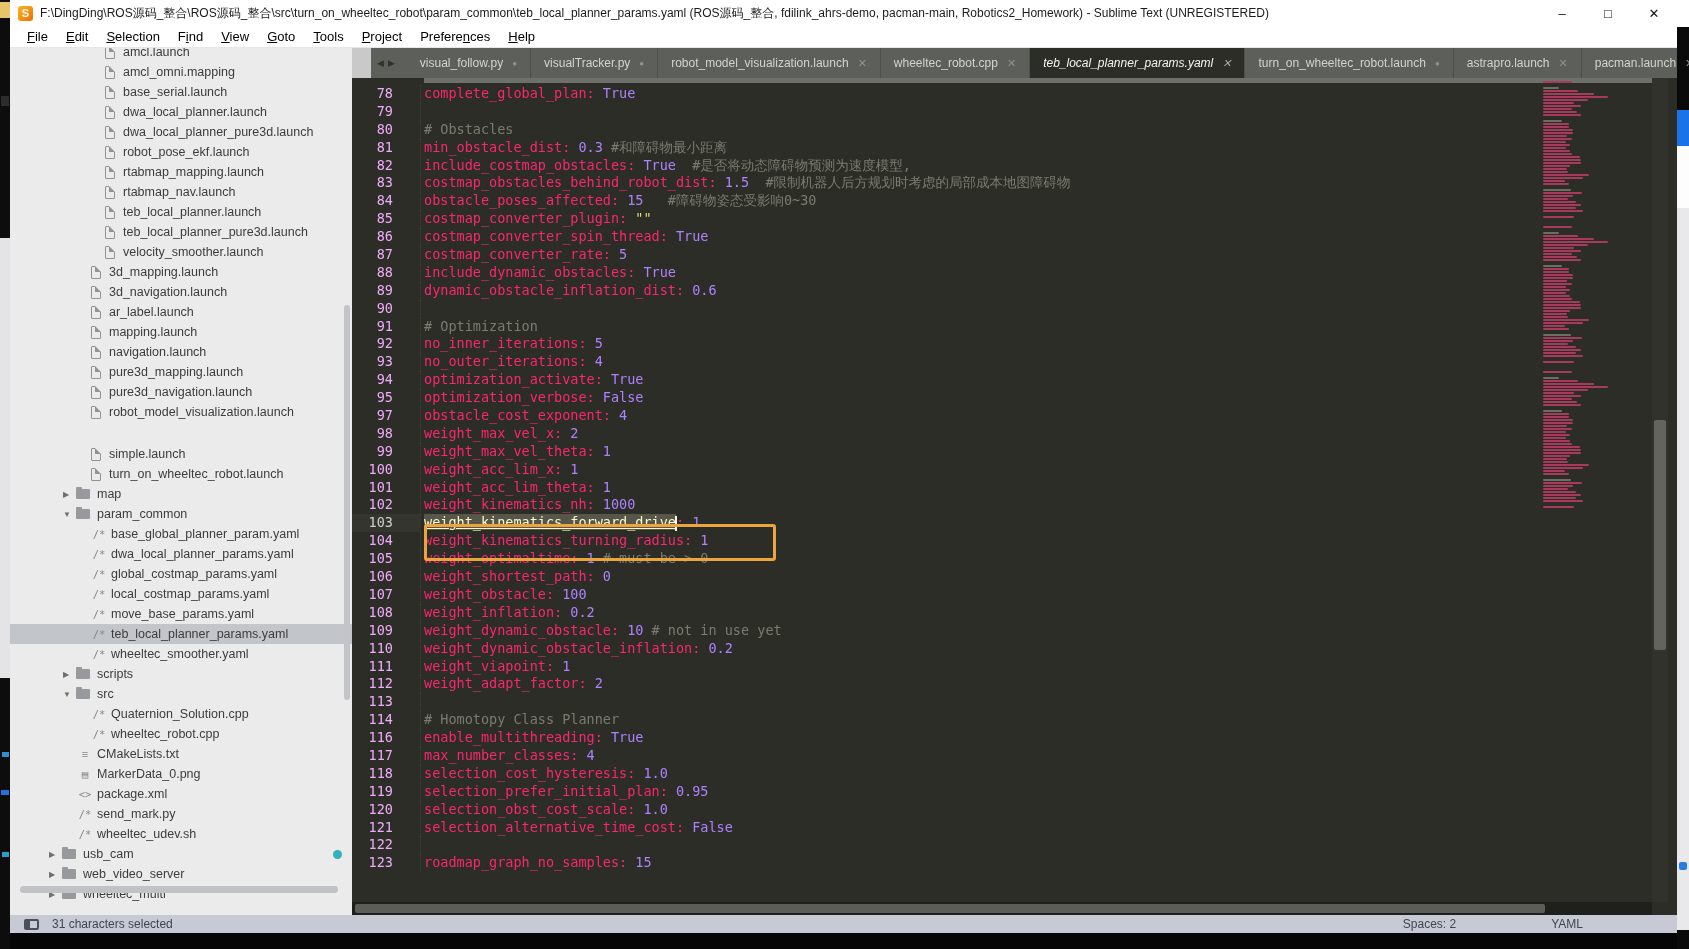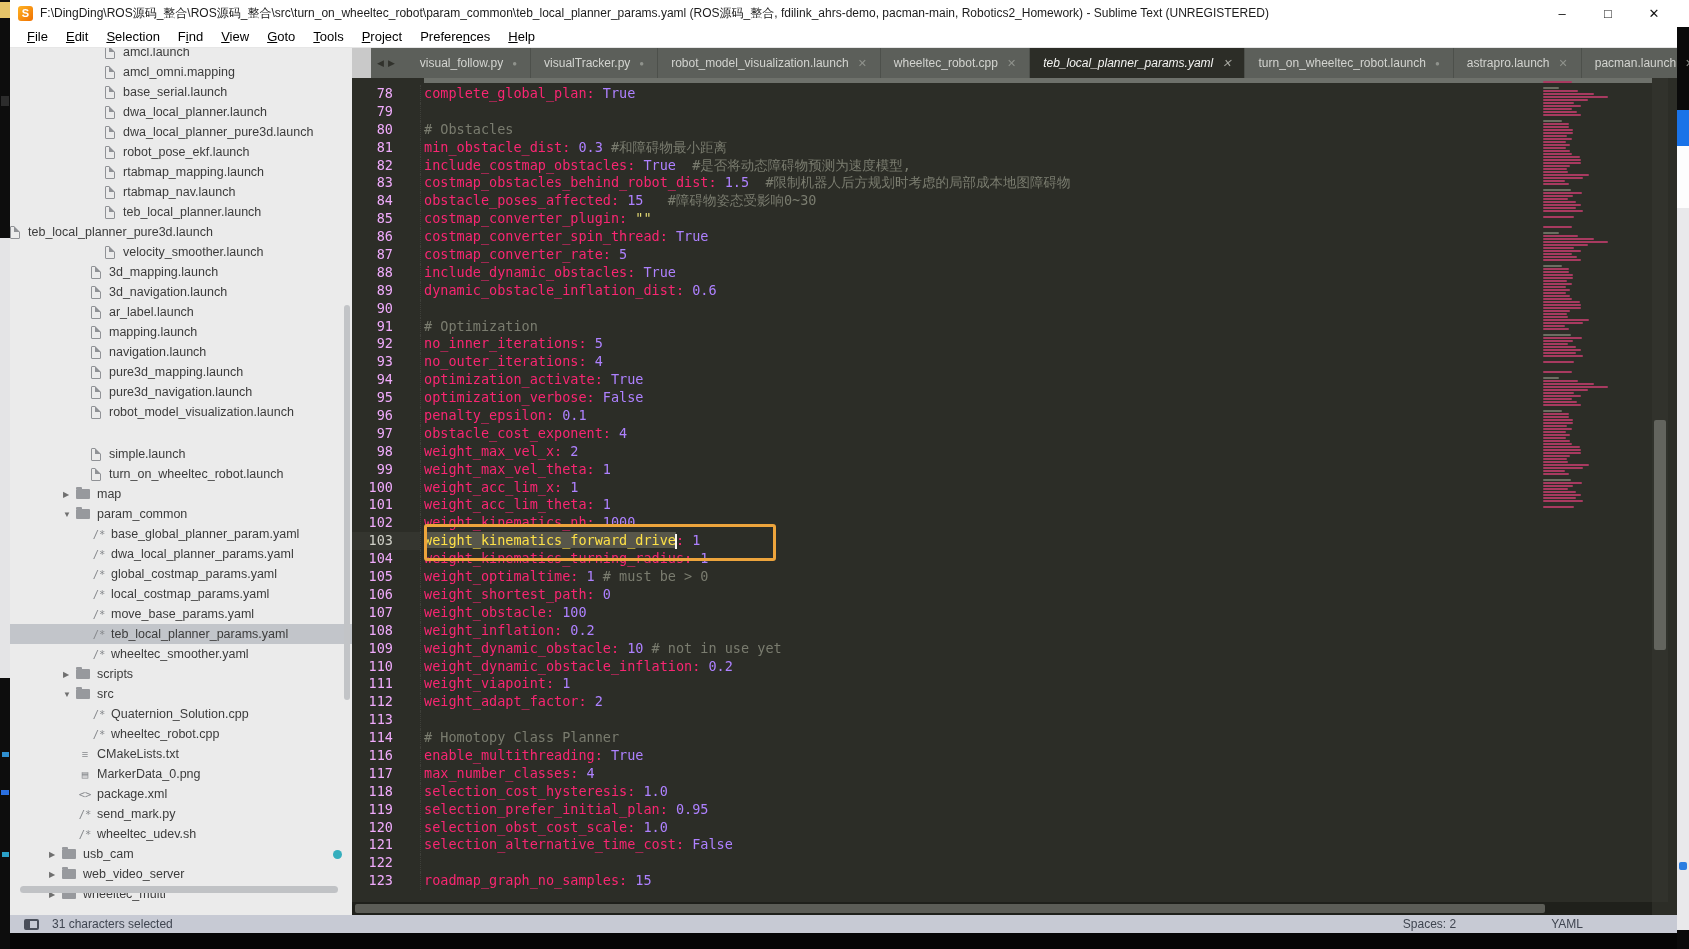--- a/index.html
+++ b/index.html
@@ -71,21 +71,21 @@
 
   .codearea { flex:1 1 auto; position:relative; background:#2c2d27; overflow:hidden; }
   .codearea .topbar { position:absolute; left:72px; right:9px; top:0; height:5px; background:#6e716b; }
   .code-lines { position:absolute; top:7px; left:0; right:0; }
   .code-line { display:flex; height:17.9px; font-family:"DejaVu Sans Mono", monospace; font-size:13.5px; line-height:17.9px; white-space:pre; }
   .gutter { width:68px; flex:none; text-align:right; padding-right:27px; color:#f0abfc; }
   .gutter.active { color:#d0d0c8; background:#34352f; }
   .ltext { flex:1 1 auto; border-left:1px dotted #3e3f39; padding-left:3px; min-width:0; }
   .sg-k { color:#f92672; } .sg-v { color:#ae81ff; } .sg-s { color:#e6db74; }
   .sg-c { color:#7a7c6f; }
-  .sg-sel { color:#fde047; background:#57564a; }
+  .sg-sel { color:#fef9c3; background:#57564a;text-decoration:underline; }
   .cursor { display:inline-block; width:2px; height:15px; background:#f8f8f2; vertical-align:middle; margin:0 -1px; }
 
   .annotation-box { position:absolute; left:72px; top:446px; width:352px; height:37px;
                     border:3px solid #eda43c; border-radius:3px; pointer-events:none; z-index:5; }
 
   .minimap { position:absolute; left:1191px; top:3px; width:106px; height:830px; overflow:hidden; }
   .mm-row { height:2px; margin-bottom:1px; border-radius:1px; }
 
   .vscroll { position:absolute; left:1300px; top:0; bottom:13px; width:16px; background:#31322c; }
   .vscroll .thumb { position:absolute; left:2px; width:12px; top:342px; height:230px; background:#63645e; border-radius:2px; }
@@ -178,21 +178,21 @@
               <span class="tr-label">rtabmap_mapping.launch</span>
             </div>
             <div class="tree-row" style="padding-left: 95px;">
               <span class="doc-ic"></span>
               <span class="tr-label">rtabmap_nav.launch</span>
             </div>
             <div class="tree-row" style="padding-left: 95px;">
               <span class="doc-ic"></span>
               <span class="tr-label">teb_local_planner.launch</span>
             </div>
-            <div class="tree-row" style="">
+            <div class="tree-row" style="padding-left: 95px;">
               <span class="doc-ic"></span>
               <span class="tr-label">teb_local_planner_pure3d.launch</span>
             </div>
             <div class="tree-row" style="padding-left: 95px;">
               <span class="doc-ic"></span>
               <span class="tr-label">velocity_smoother.launch</span>
             </div>
             <div class="tree-row" style="padding-left: 81px;">
               <span class="doc-ic"></span>
               <span class="tr-label">3d_mapping.launch</span>
@@ -388,21 +388,20 @@
               <div class="code-line"><span class="gutter">86</span><span class="ltext"><span class="sg-k">costmap_converter_spin_thread:</span><span class="sg-v"> True</span></span></div>
               <div class="code-line"><span class="gutter">87</span><span class="ltext"><span class="sg-k">costmap_converter_rate:</span><span class="sg-v"> 5</span></span></div>
               <div class="code-line"><span class="gutter">88</span><span class="ltext"><span class="sg-k">include_dynamic_obstacles:</span><span class="sg-v"> True</span></span></div>
               <div class="code-line"><span class="gutter">89</span><span class="ltext"><span class="sg-k">dynamic_obstacle_inflation_dist:</span><span class="sg-v"> 0.6</span></span></div>
               <div class="code-line"><span class="gutter">90</span><span class="ltext"></span></div>
               <div class="code-line"><span class="gutter">91</span><span class="ltext"><span class="sg-c"># Optimization</span></span></div>
               <div class="code-line"><span class="gutter">92</span><span class="ltext"><span class="sg-k">no_inner_iterations:</span><span class="sg-v"> 5</span></span></div>
               <div class="code-line"><span class="gutter">93</span><span class="ltext"><span class="sg-k">no_outer_iterations:</span><span class="sg-v"> 4</span></span></div>
               <div class="code-line"><span class="gutter">94</span><span class="ltext"><span class="sg-k">optimization_activate:</span><span class="sg-v"> True</span></span></div>
               <div class="code-line"><span class="gutter">95</span><span class="ltext"><span class="sg-k">optimization_verbose:</span><span class="sg-v"> False</span></span></div>
-              <div class="code-line"><span class="gutter">96</span><span class="ltext"><span class="sg-k">penalty_epsilon:</span><span class="sg-v"> 0.1</span></span></div>
               <div class="code-line"><span class="gutter">97</span><span class="ltext"><span class="sg-k">obstacle_cost_exponent:</span><span class="sg-v"> 4</span></span></div>
               <div class="code-line"><span class="gutter">98</span><span class="ltext"><span class="sg-k">weight_max_vel_x:</span><span class="sg-v"> 2</span></span></div>
               <div class="code-line"><span class="gutter">99</span><span class="ltext"><span class="sg-k">weight_max_vel_theta:</span><span class="sg-v"> 1</span></span></div>
               <div class="code-line"><span class="gutter">100</span><span class="ltext"><span class="sg-k">weight_acc_lim_x:</span><span class="sg-v"> 1</span></span></div>
               <div class="code-line"><span class="gutter">101</span><span class="ltext"><span class="sg-k">weight_acc_lim_theta:</span><span class="sg-v"> 1</span></span></div>
               <div class="code-line"><span class="gutter">102</span><span class="ltext"><span class="sg-k">weight_kinematics_nh:</span><span class="sg-v"> 1000</span></span></div>
               <div class="code-line"><span class="gutter active">103</span><span class="ltext"><span class="sg-sel">weight_kinematics_forward_drive</span><span class="cursor"></span><span class="sg-k">:</span><span class="sg-v"> 1</span></span></div>
               <div class="code-line"><span class="gutter">104</span><span class="ltext"><span class="sg-k">weight_kinematics_turning_radius:</span><span class="sg-v"> 1</span></span></div>
               <div class="code-line"><span class="gutter">105</span><span class="ltext"><span class="sg-k">weight_optimaltime:</span><span class="sg-v"> 1</span><span class="sg-c"> # must be &gt; 0</span></span></div>
               <div class="code-line"><span class="gutter">106</span><span class="ltext"><span class="sg-k">weight_shortest_path:</span><span class="sg-v"> 0</span></span></div>

